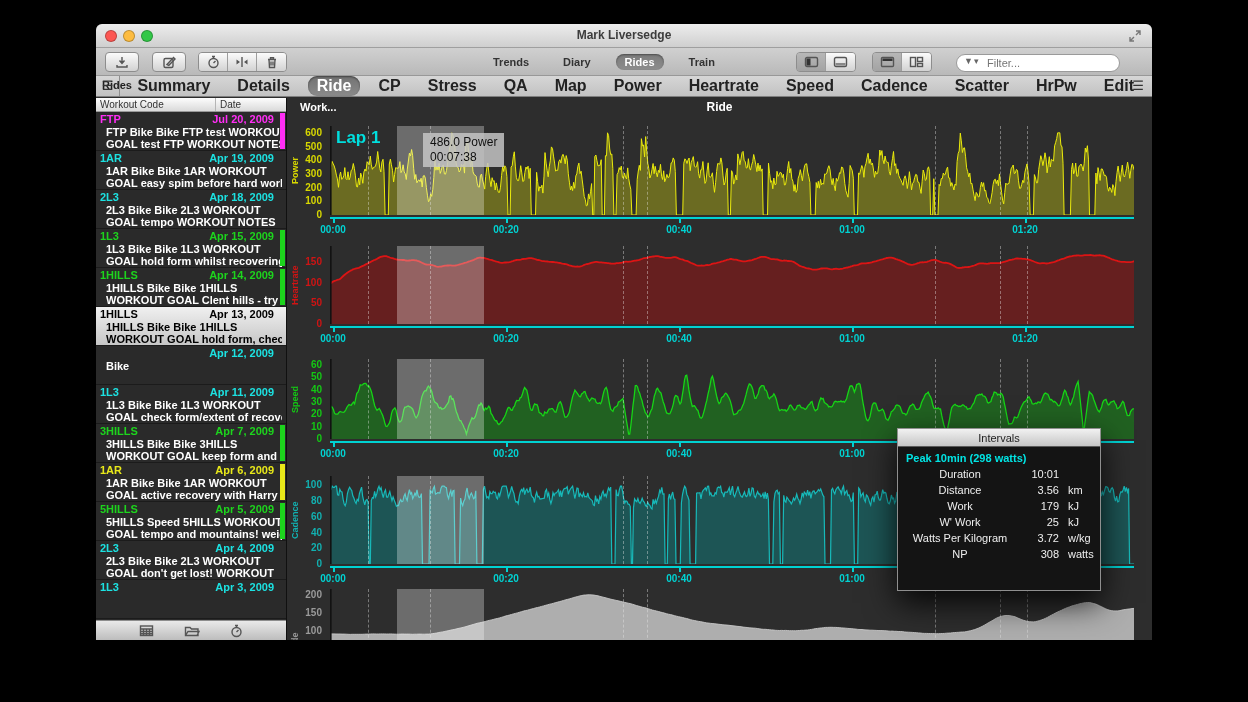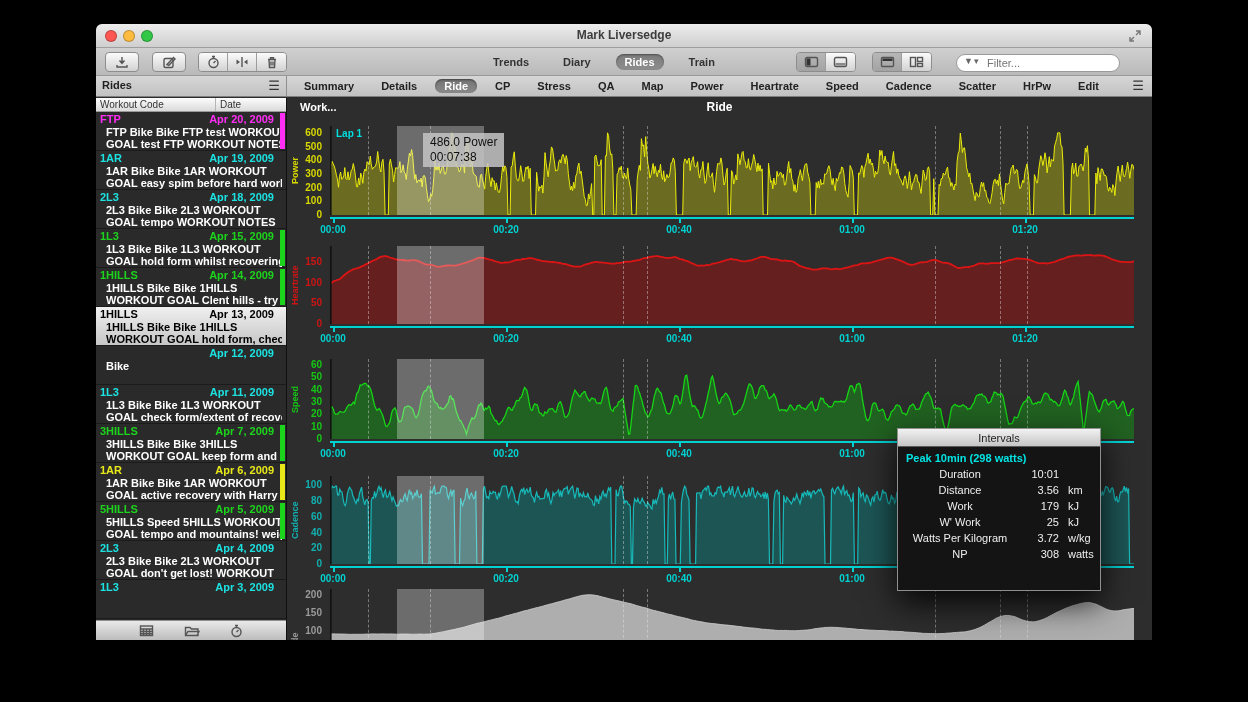--- a/index.html
+++ b/index.html
@@ -28,21 +28,21 @@
   .filterbox{position:absolute;left:860px;top:5px;width:164px;height:18px;}
   .filterbox input{width:100%;height:100%;border:1px solid #9a9a9a;border-radius:9px;padding:0 8px 0 30px;
         font-size:11px;font-family:"Liberation Sans",sans-serif;color:#444;background:#fff;outline:none;}
   .filterbox .fic{position:absolute;left:8px;top:3px;color:#666;font-size:9px;letter-spacing:1px;}
   .tabrow{position:relative;height:21px;background:linear-gradient(#d6d6d6,#c2c2c2);border-bottom:1px solid #7e7e7e;display:flex;}
   .side-head{width:191px;position:relative;border-right:1px solid #8f8f8f;}
   .side-head .sh-label{position:absolute;left:6px;top:3px;font-size:11px;font-weight:bold;color:#1f1f1f;}
   .burger{color:#333;font-size:13px;line-height:13px;}
   .side-head .burger{position:absolute;right:6px;top:3px;}
   .chart-tabs{flex:1;display:flex;align-items:center;padding-left:8px;gap:0;position:relative;}
-  .ctab{font-size:11px;font-weight:bold;color:#222;padding:1px 9px;margin-right:9px;border-radius:9px;}
+  .ctab{font-size:16px;font-weight:bold;color:#222;padding:1px 9px;margin-right:9px;border-radius:9px;}
   .ctab.active{background:linear-gradient(#737373,#8a8a8a);color:#fff;box-shadow:inset 0 1px 2px rgba(0,0,0,.45);}
   .chart-tabs .burger{position:absolute;right:8px;top:3px;}
   
   .content{position:absolute;left:0;top:74px;right:0;bottom:0;display:flex;overflow:hidden;}
   .sidebar{position:relative;width:191px;background:#2a2a2a;border-right:1px solid #101010;overflow:hidden;}
   .colhead{height:14px;background:linear-gradient(#fdfdfd,#dadada);border-bottom:1px solid #999;display:flex;font-size:10px;color:#333;}
   .colhead .c1{width:120px;padding:1px 0 0 4px;border-right:1px solid #b5b5b5;}
   .colhead .c2{padding:1px 0 0 4px;}
   .ride-list{position:absolute;left:0;right:0;top:14px;bottom:20px;overflow:hidden;}
   .ride{position:relative;height:39px;padding:1px 4px 0 4px;border-bottom:1px solid #1b1b1b;overflow:hidden;}
@@ -61,21 +61,21 @@
   .chart-block{position:absolute;left:0;width:865px;}
   .plot{position:absolute;left:43px;overflow:hidden;}
   .plot svg{display:block;}
   .ytick{position:absolute;width:35px;text-align:right;font-size:10px;font-weight:bold;line-height:12px;}
   .ylab{position:absolute;left:3px;font-size:9px;font-weight:bold;writing-mode:vertical-rl;transform:rotate(180deg);text-align:center;}
   .xaxis{position:absolute;left:43px;width:804px;height:2px;background:#00d2d2;}
   .xtm{position:absolute;width:2px;height:4px;background:#00d2d2;}
   .xlab{position:absolute;width:44px;margin-left:-22px;text-align:center;color:#00d2d2;font-size:10px;font-weight:bold;}
   .sel-rect{position:absolute;background:rgba(255,255,255,.30);}
   .dash{position:absolute;width:0;border-left:1px dashed rgba(235,235,235,.40);}
-  .lap{position:absolute;color:#00dede;font-size:10px;font-weight:bold;}
+  .lap{position:absolute;color:#00dede;font-size:17px;font-weight:bold;}
   .tip{position:absolute;background:rgba(196,196,196,.85);color:#101010;font-size:12px;line-height:15px;padding:2px 7px;}
   
   .popup{position:absolute;left:610px;top:330px;width:204px;height:163px;border:1px solid #8f8f8f;
          box-shadow:0 12px 30px rgba(0,0,0,.85);z-index:10;background:#141414;}
   .popup-title{height:18px;background:linear-gradient(#f1f1f1,#c6c6c6);border-bottom:1px solid #5a5a5a;
          text-align:center;font-size:11px;color:#222;padding-top:3px;}
   .popup-body{padding:5px 8px;color:#eee;font-size:11px;}
   .peak{color:#00e4e4;font-weight:bold;margin-bottom:2px;}
   .prow{display:grid;grid-template-columns:108px 36px auto;column-gap:9px;line-height:16px;}
   .prow .pl{text-align:center;} .prow .pv{text-align:right;} .prow .pu{text-align:left;}
@@ -196,21 +196,21 @@
     <div class="content">
       <div class="sidebar">
         <div class="colhead">
           <div class="c1">Workout Code</div>
           <div class="c2">Date</div>
         </div>
         <div class="ride-list">
             <div class="ride">
               <div class="ride-top">
                 <span class="code" style="color: rgb(255, 46, 245);">FTP</span>
-                <span class="date" style="color: rgb(255, 46, 245);">Apr 20, 2009</span>
+                <span class="date" style="color: rgb(255, 46, 245);">Jul 20, 2009</span>
               </div>
               <div class="desc">FTP Bike Bike FTP test WORKOUT</div>
               <div class="desc">GOAL test FTP WORKOUT NOTES</div>
               <div class="strip" style="background: rgb(255, 46, 245);"></div>
             </div>
             <div class="ride">
               <div class="ride-top">
                 <span class="code" style="color: rgb(28, 226, 226);">1AR</span>
                 <span class="date" style="color: rgb(28, 226, 226);">Apr 19, 2009</span>
               </div>

